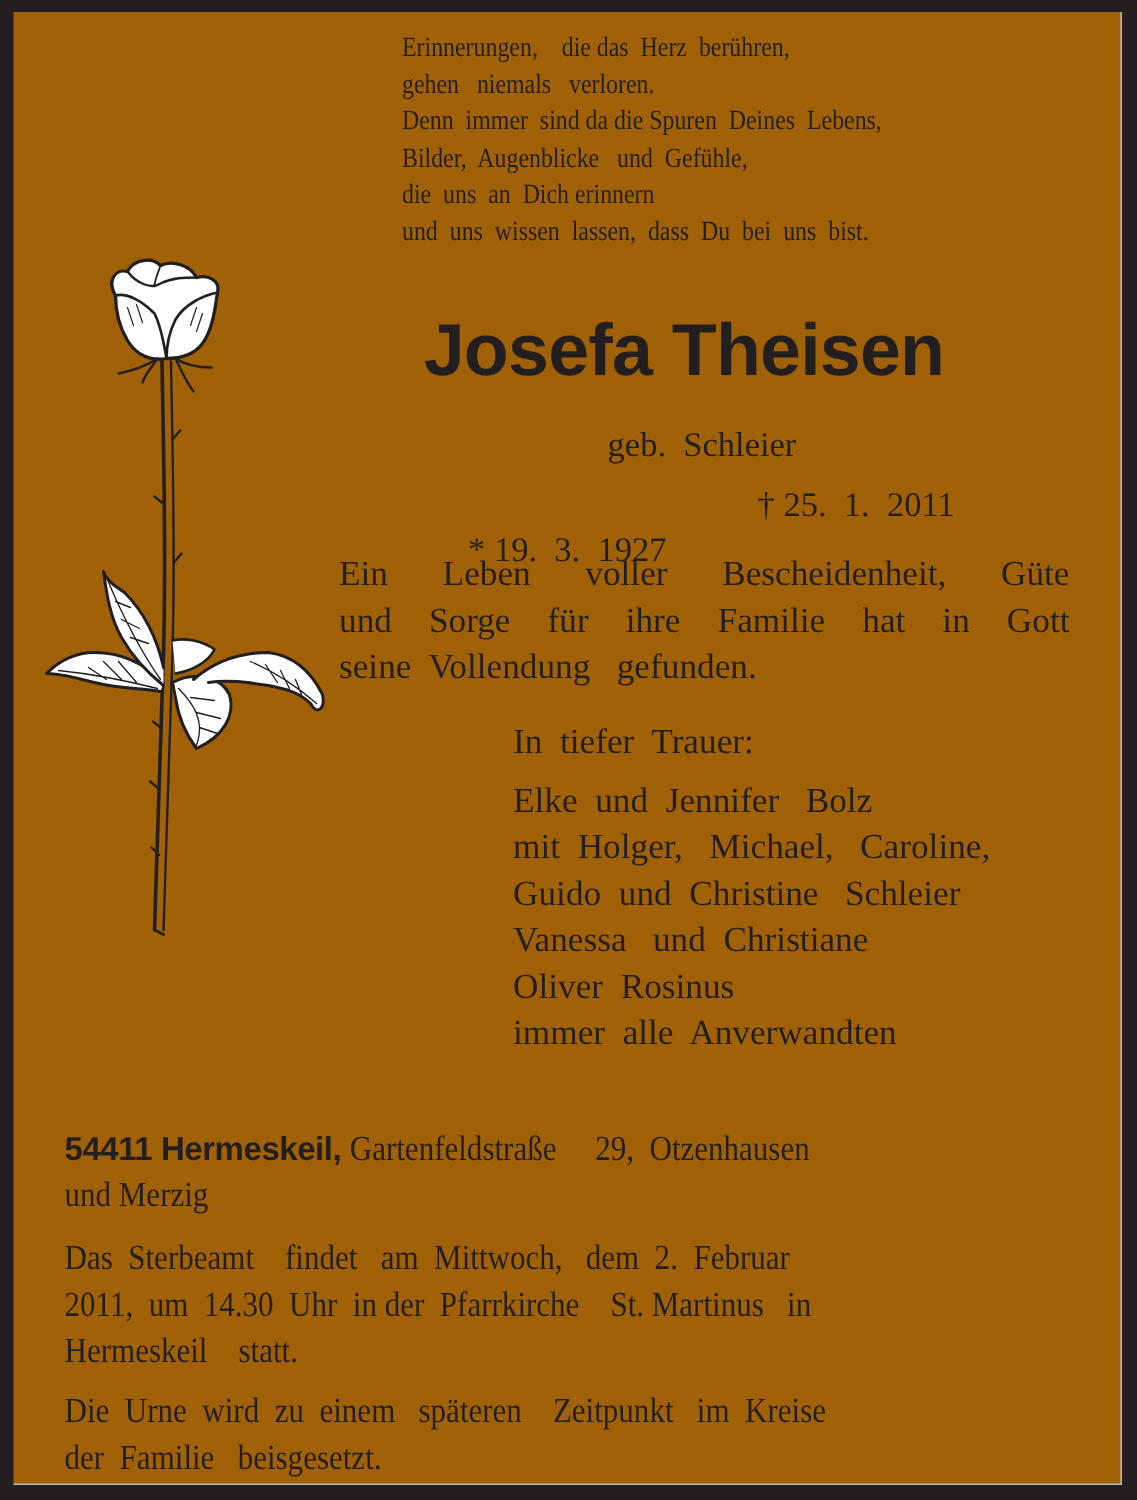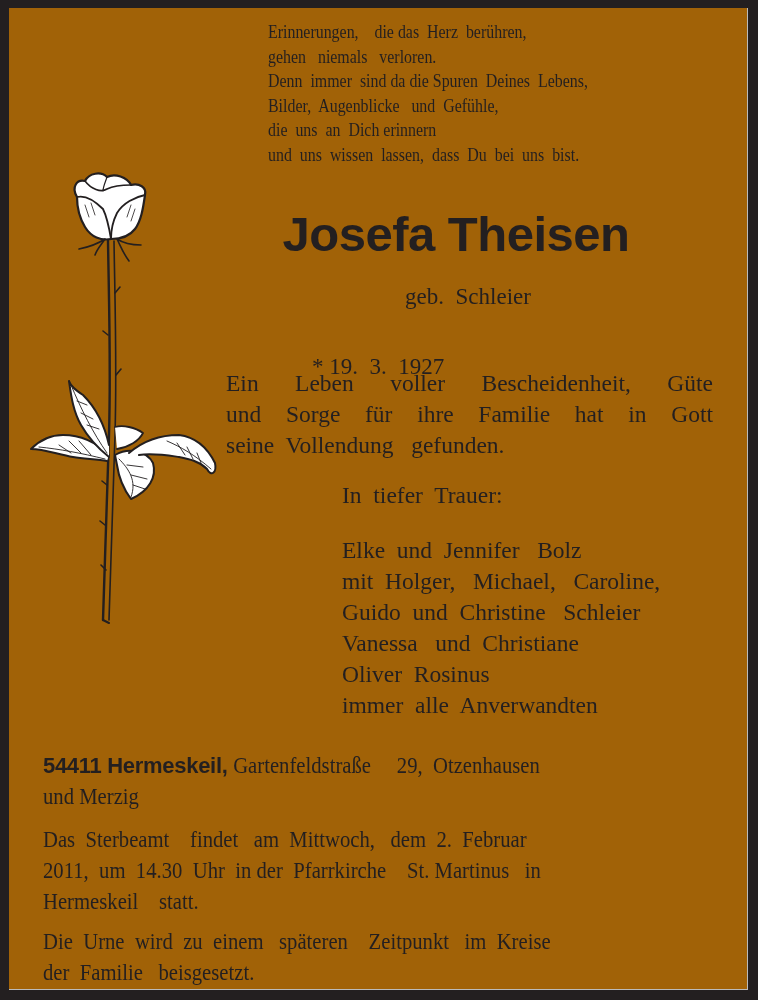--- a/index.html
+++ b/index.html
@@ -45,21 +45,21 @@
     .tribute {
       position: absolute; left: 217px; top: 360px; width: 487px;
       font-size: 23.5px; line-height: 31px;
     }
     .tribute div { white-space: pre; text-align-last: justify; text-align: justify; }
     .tribute div.last { text-align-last: left; }
     .mourners {
       position: absolute; left: 333px; top: 472px;
       font-size: 23.5px; line-height: 31px;
     }
-    .mourners .heading { margin-bottom: 24px; white-space: pre; }
+    .mourners .heading { margin-bottom: 8px; white-space: pre; }
     .mourners .entry { white-space: pre; }
     .address {
       position: absolute; left: 34px; top: 742px; width: 648px;
       font-size: 23.5px; line-height: 31px;
     }
     .address .line1 { white-space: pre; }
     .address .city {
       font-family: "Liberation Sans", "DejaVu Sans", sans-serif;
       font-weight: bold; font-size: 22px; letter-spacing: -0.3px;
     }
@@ -119,20 +119,21 @@
 
       <path d="M110 288 C124 276 140 270 160 270 C176 272 188 282 196 298 C198 308 192 312 188 304 C180 296 170 294 160 292 C146 290 134 288 120 290" stroke-width="2" fill="#fff"></path>
       <path d="M148 276 C162 282 176 290 192 304 M158 278 L166 290 M168 282 L174 294 M178 288 L182 298" stroke-width="0.9"></path>
     </svg>
   </div>
 
   <div class="name">Josefa Theisen</div>
   <div class="maiden">geb.  Schleier</div>
   <div class="dates">
     <span>* 19.  3.  1927</span>
+    <span class="death">† 25.  1.  2011</span>
   </div>
 
   <div class="tribute">
     <div>Ein  Leben  voller  Bescheidenheit,  Güte</div>
     <div>und  Sorge  für  ihre  Familie  hat  in  Gott</div>
     <div class="last">seine  Vollendung   gefunden.</div>
   </div>
 
   <div class="mourners">
     <div class="heading">In  tiefer  Trauer:</div>

